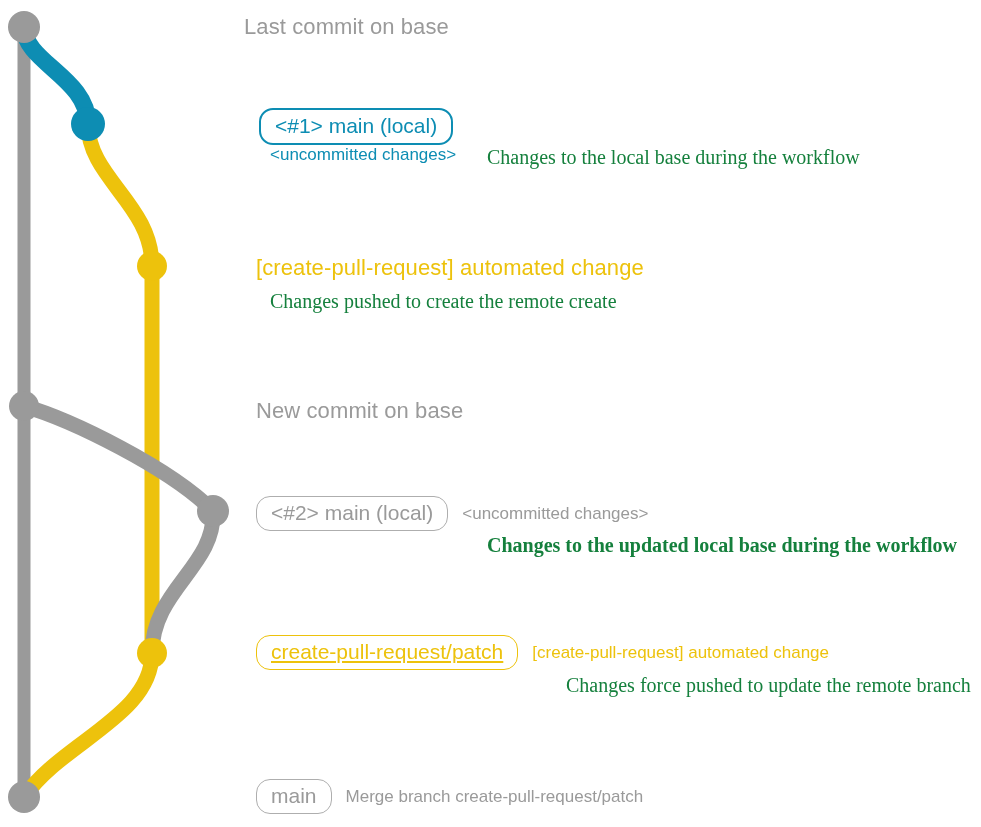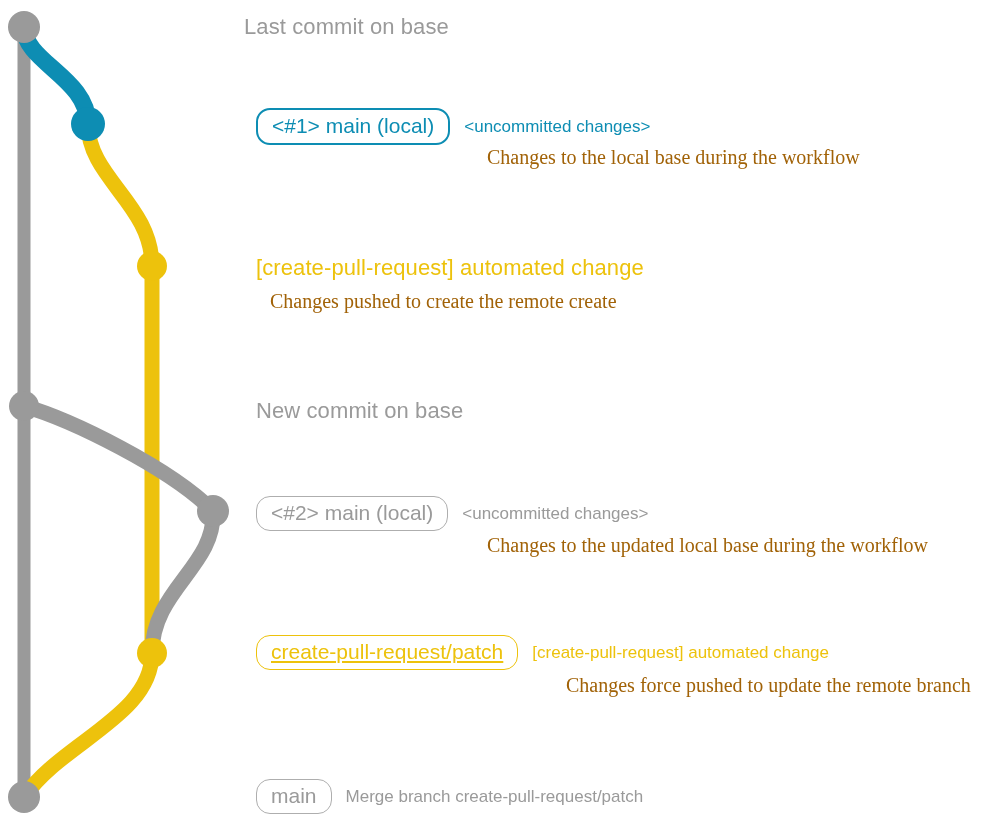--- a/index.html
+++ b/index.html
@@ -43,21 +43,21 @@
     vertical-align:middle;
   }
   .pill-caption.teal{color:#0d8db3;}
   .pill-caption.gray{color:#9a9a9a;}
   .pill-caption.yellow{color:#edc20c;}
 
   .desc{
     position:absolute;
     font-family:"Liberation Serif", serif;
     font-size:20px;
-    color:#a16207;
+    color:#15803d;
     white-space:nowrap;
   }
 </style>
 </head>
 <body>
 
 <div id="stage">
 
   <svg id="graph" viewBox="0 0 981 827">
     <g fill="none" stroke-linecap="round" stroke-linejoin="round">
@@ -84,36 +84,36 @@
     <circle cx="88" cy="124" r="17" fill="#0d8db3"></circle>
     <circle cx="152" cy="266" r="15" fill="#edc20c"></circle>
     <circle cx="24" cy="406" r="15" fill="#9a9a9a"></circle>
     <circle cx="213" cy="511" r="16" fill="#9a9a9a"></circle>
     <circle cx="152" cy="653" r="15" fill="#edc20c"></circle>
     <circle cx="24" cy="797" r="16" fill="#9a9a9a"></circle>
   </svg>
 
   <div class="row plain-label gray" style="left:244px; top:14px;">Last commit on base</div>
 
-  <div class="pill-row" style="left:256px; top:108px;">
+  <div class="pill-row" style="left:256px; top:108px;flex-direction:column;">
     <span class="pill teal">&lt;#1&gt; main (local)</span>
     <span class="pill-caption teal">&lt;uncommitted changes&gt;</span>
   </div>
   <div class="desc" style="left:487px; top:146px;">Changes to the local base during the workflow</div>
 
   <div class="row plain-label yellow" style="left:256px; top:255px;">[create-pull-request] automated change</div>
   <div class="desc" style="left:270px; top:290px;">Changes pushed to create the remote create</div>
 
   <div class="row plain-label gray" style="left:256px; top:398px;">New commit on base</div>
 
   <div class="pill-row" style="left:256px; top:496px;">
     <span class="pill gray">&lt;#2&gt; main (local)</span>
     <span class="pill-caption gray">&lt;uncommitted changes&gt;</span>
   </div>
-  <div class="desc" style="left:487px; top:534px;">Changes to the updated local base during the workflow</div>
+  <div class="desc" style="left:487px; top:534px;font-weight:bold;">Changes to the updated local base during the workflow</div>
 
   <div class="pill-row" style="left:256px; top:635px;">
     <span class="pill yellow">create-pull-request/patch</span>
     <span class="pill-caption yellow">[create-pull-request] automated change</span>
   </div>
   <div class="desc" style="left:566px; top:674px;">Changes force pushed to update the remote branch</div>
 
   <div class="pill-row" style="left:256px; top:779px;">
     <span class="pill gray">main</span>
     <span class="pill-caption gray">Merge branch create-pull-request/patch</span>

